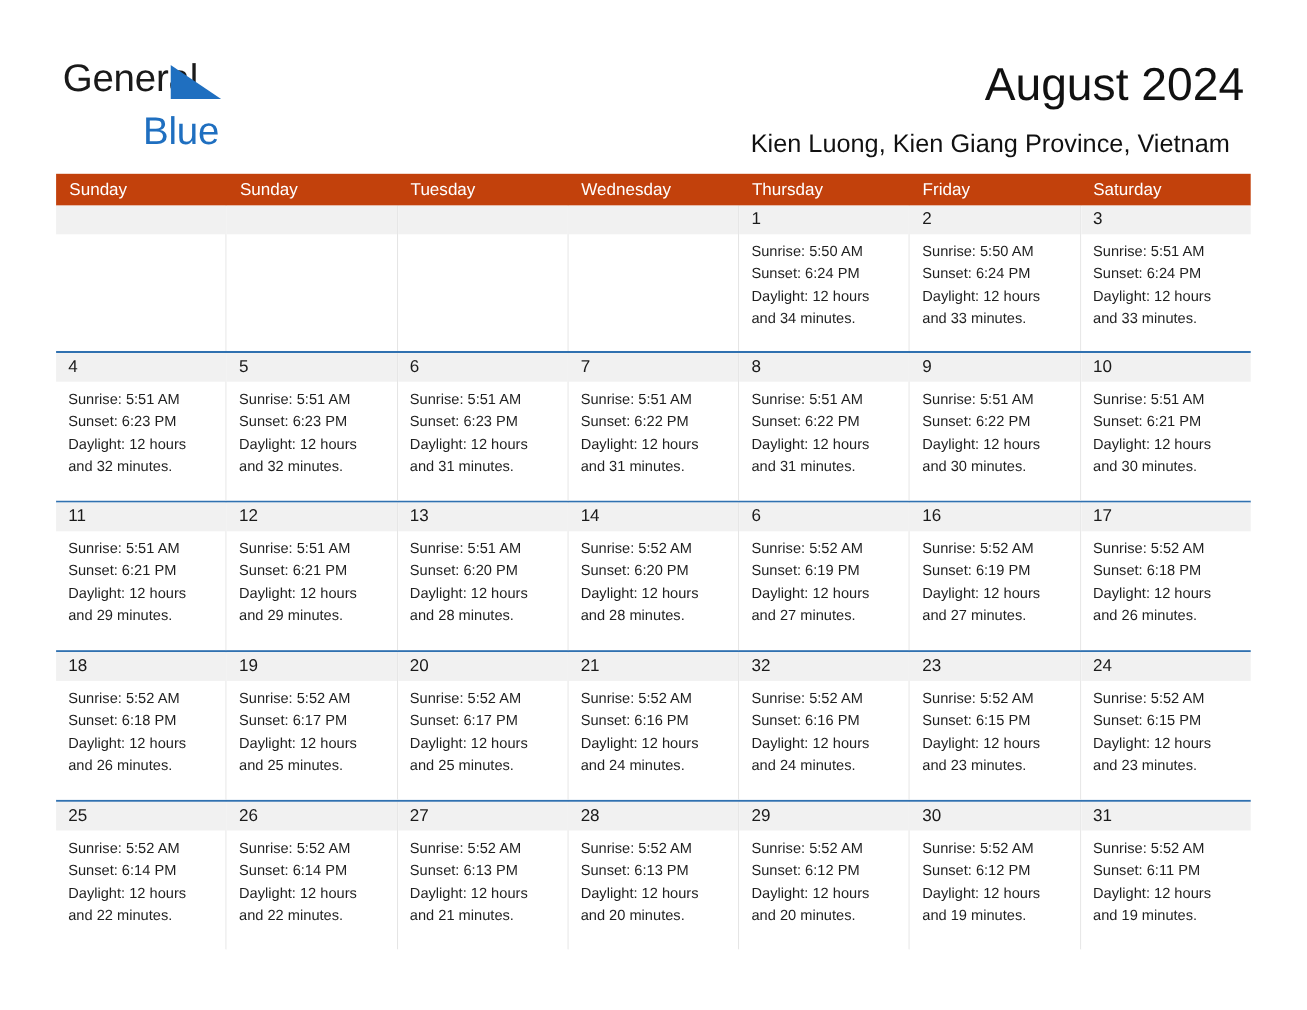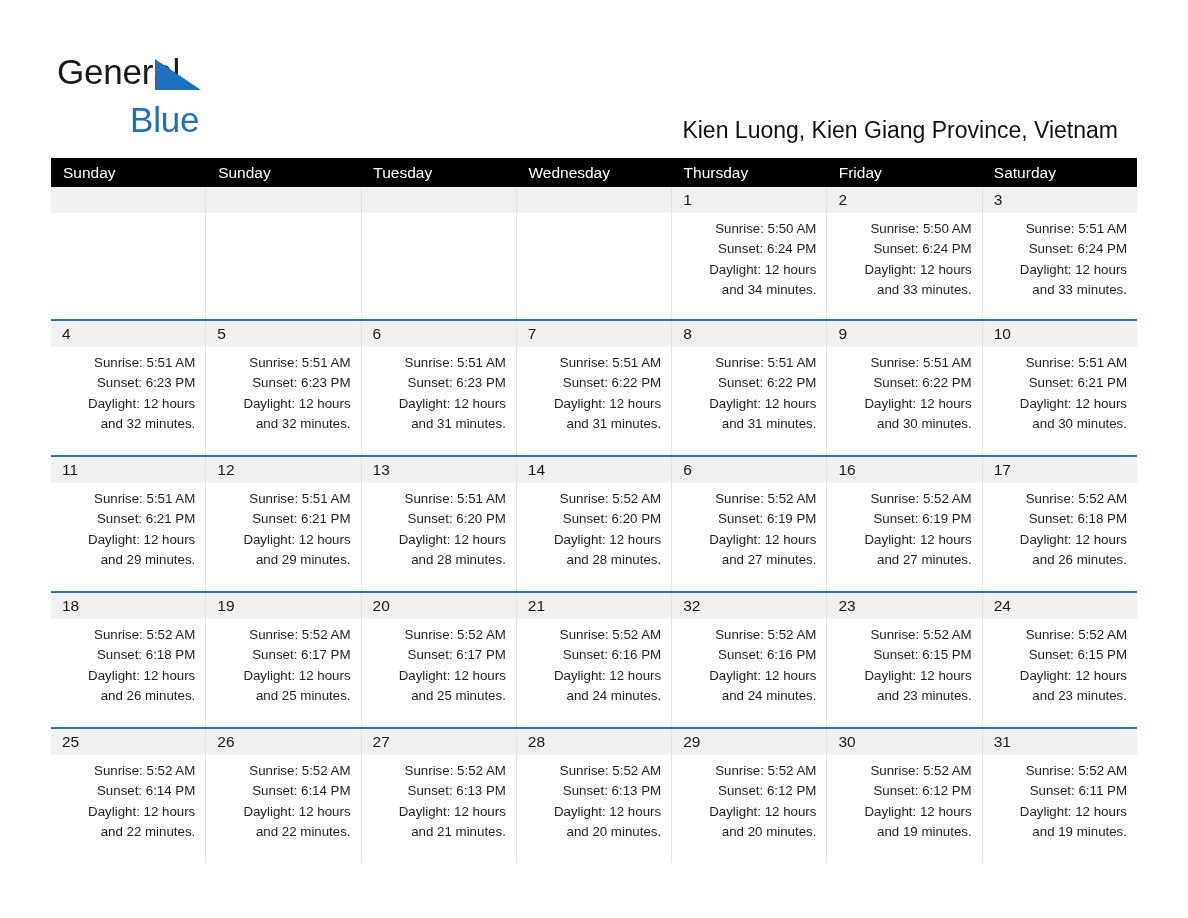--- a/index.html
+++ b/index.html
@@ -78,21 +78,21 @@
 
   
   .calendar {
     position: absolute;
     left: 51px; top: 158px;
     width: 1086px;
   }
   .cal-head {
     display: flex;
     width: 100%;
-    background: #000000;
+    background: #c2410c;
     height: 29px;
   }
   .cal-head .hcell {
     flex: 1 1 0;
     color: #ffffff;
     font-size: 15.5px;
     line-height: 29px;
     padding-left: 12px;
     white-space: nowrap;
     overflow: hidden;
@@ -116,21 +116,20 @@
     background: #f1f1f1;
     font-size: 15.5px;
     line-height: 26px;
     color: #1a1a1a;
     padding-left: 11px;
   }
   .day.empty .daynum { background: #f1f1f1; }
   .info {
     padding: 6px 10px 0 11px;
     height: 108px;
-    text-align: right;
   }
   .info div {
     font-size: 13.3px;
     line-height: 20.4px;
     color: #1f1f1f;
     white-space: nowrap;
   }
   .week:nth-of-type(1) .info { height: 106px; }
 </style>
 </head>
@@ -143,20 +142,21 @@
     <div class="logo">
       <span class="logo-line1">General</span>
       <span class="logo-tri">
         <svg width="46" height="31" viewBox="0 0 46 31" xmlns="http://www.w3.org/2000/svg">
           <polygon points="0,0 46,31 0,31" fill="#1f6fc0"></polygon>
         </svg>
       </span>
       <span class="logo-line2">Blue</span>
     </div>
 
+    <div class="title">August 2024</div>
     <div class="subtitle">Kien Luong, Kien Giang Province, Vietnam</div>
   </div>
 
   <div class="calendar">
     <div class="cal-head">
       <div class="hcell">Sunday</div>
       <div class="hcell">Sunday</div>
       <div class="hcell">Tuesday</div>
       <div class="hcell">Wednesday</div>
       <div class="hcell">Thursday</div>

